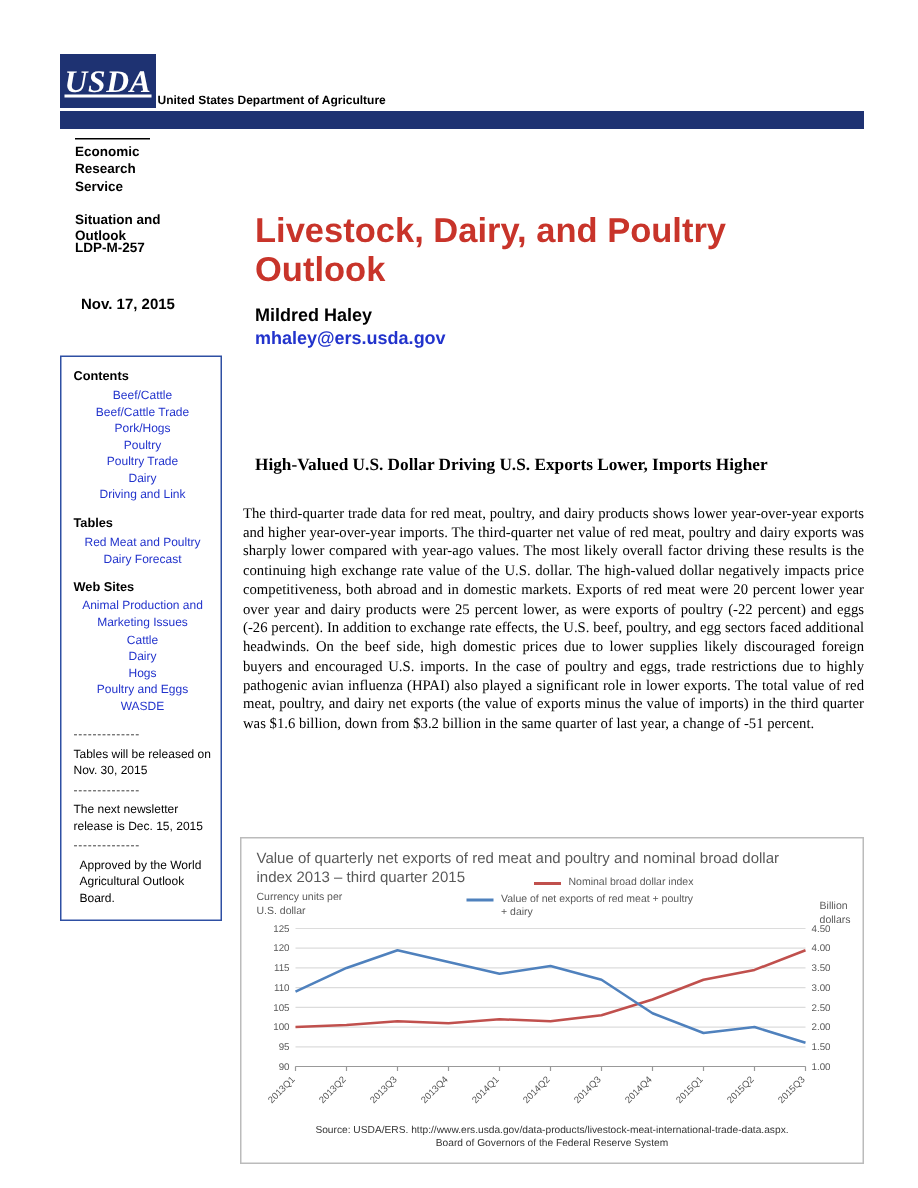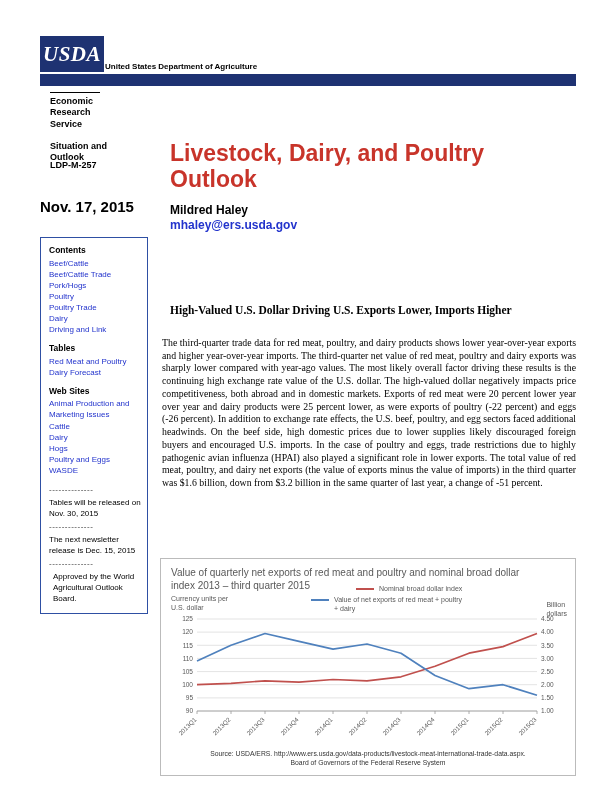--- a/index.html
+++ b/index.html
@@ -9,50 +9,50 @@
     background:#ffffff; font-family:"Liberation Sans", sans-serif;
     overflow:hidden;
   }
   
   .usda-logo {
     position:absolute; left:40px; top:36px; width:64px; height:36px;
     background:#1e3272; color:#fff; display:flex; align-items:center; justify-content:center;
   }
   .usda-logo span {
     font-family:"Liberation Serif", serif; font-style:italic; font-weight:bold;
-    font-size:21px; letter-spacing:0.5px;
+    font-size:21px; letter-spacing:0.5px;text-decoration:underline;
   }
   .dept-name {
     position:absolute; left:105px; top:62px;
     font-size:8px; font-weight:bold; color:#000;
   }
   .header-bar {
     position:absolute; left:40px; top:74px; width:536px; height:12px;
     background:#1e3272;
   }
   
   .agency-rule { position:absolute; left:50px; top:92px; width:50px; height:1px; background:#000; }
   .agency-name {
     position:absolute; left:50px; top:96px; font-size:9px; font-weight:bold;
     line-height:1.25; white-space:pre-line; color:#000;
   }
   .situation {
     position:absolute; left:50px; top:141px; font-size:9px; font-weight:bold;
     line-height:1.25; white-space:pre-line;
   }
   .report-number { position:absolute; left:50px; top:160px; font-size:9px; font-weight:bold; }
-  .report-date { position:absolute; left:40px; top:198px; font-size:15px; font-weight:bold; }
+  .report-date { position:absolute; left:54px; top:198px; font-size:10px; font-weight:bold; }
   
   .sidebar {
     position:absolute; left:40px; top:237px; width:108px;
     border:1px solid #2e4fa3; padding:7px 6px 9px 8px;
     font-size:8px; line-height:1.38; color:#000;
   }
   .sidebar h3 { font-size:8.5px; font-weight:bold; margin:0 0 1px 0; }
-  .sidebar ul { list-style:none; margin:0 0 8px 0; }
+  .sidebar ul { list-style:none; margin:0 0 8px 0;text-align:center; }
   .sidebar li { color:#2233cc; cursor:pointer; }
   .sidebar .divider { color:#333; letter-spacing:0.5px; margin:2px 0; }
   .sidebar .note { color:#000; margin:1px 0; }
   .sidebar .approved { color:#000; margin-top:2px; padding-left:4px; }
   
   .doc-title {
     position:absolute; left:170px; top:140px; width:330px;
     color:#c8342a; font-size:23px; font-weight:bold; line-height:1.15;
   }
   .authors { position:absolute; left:170px; top:203px; }

